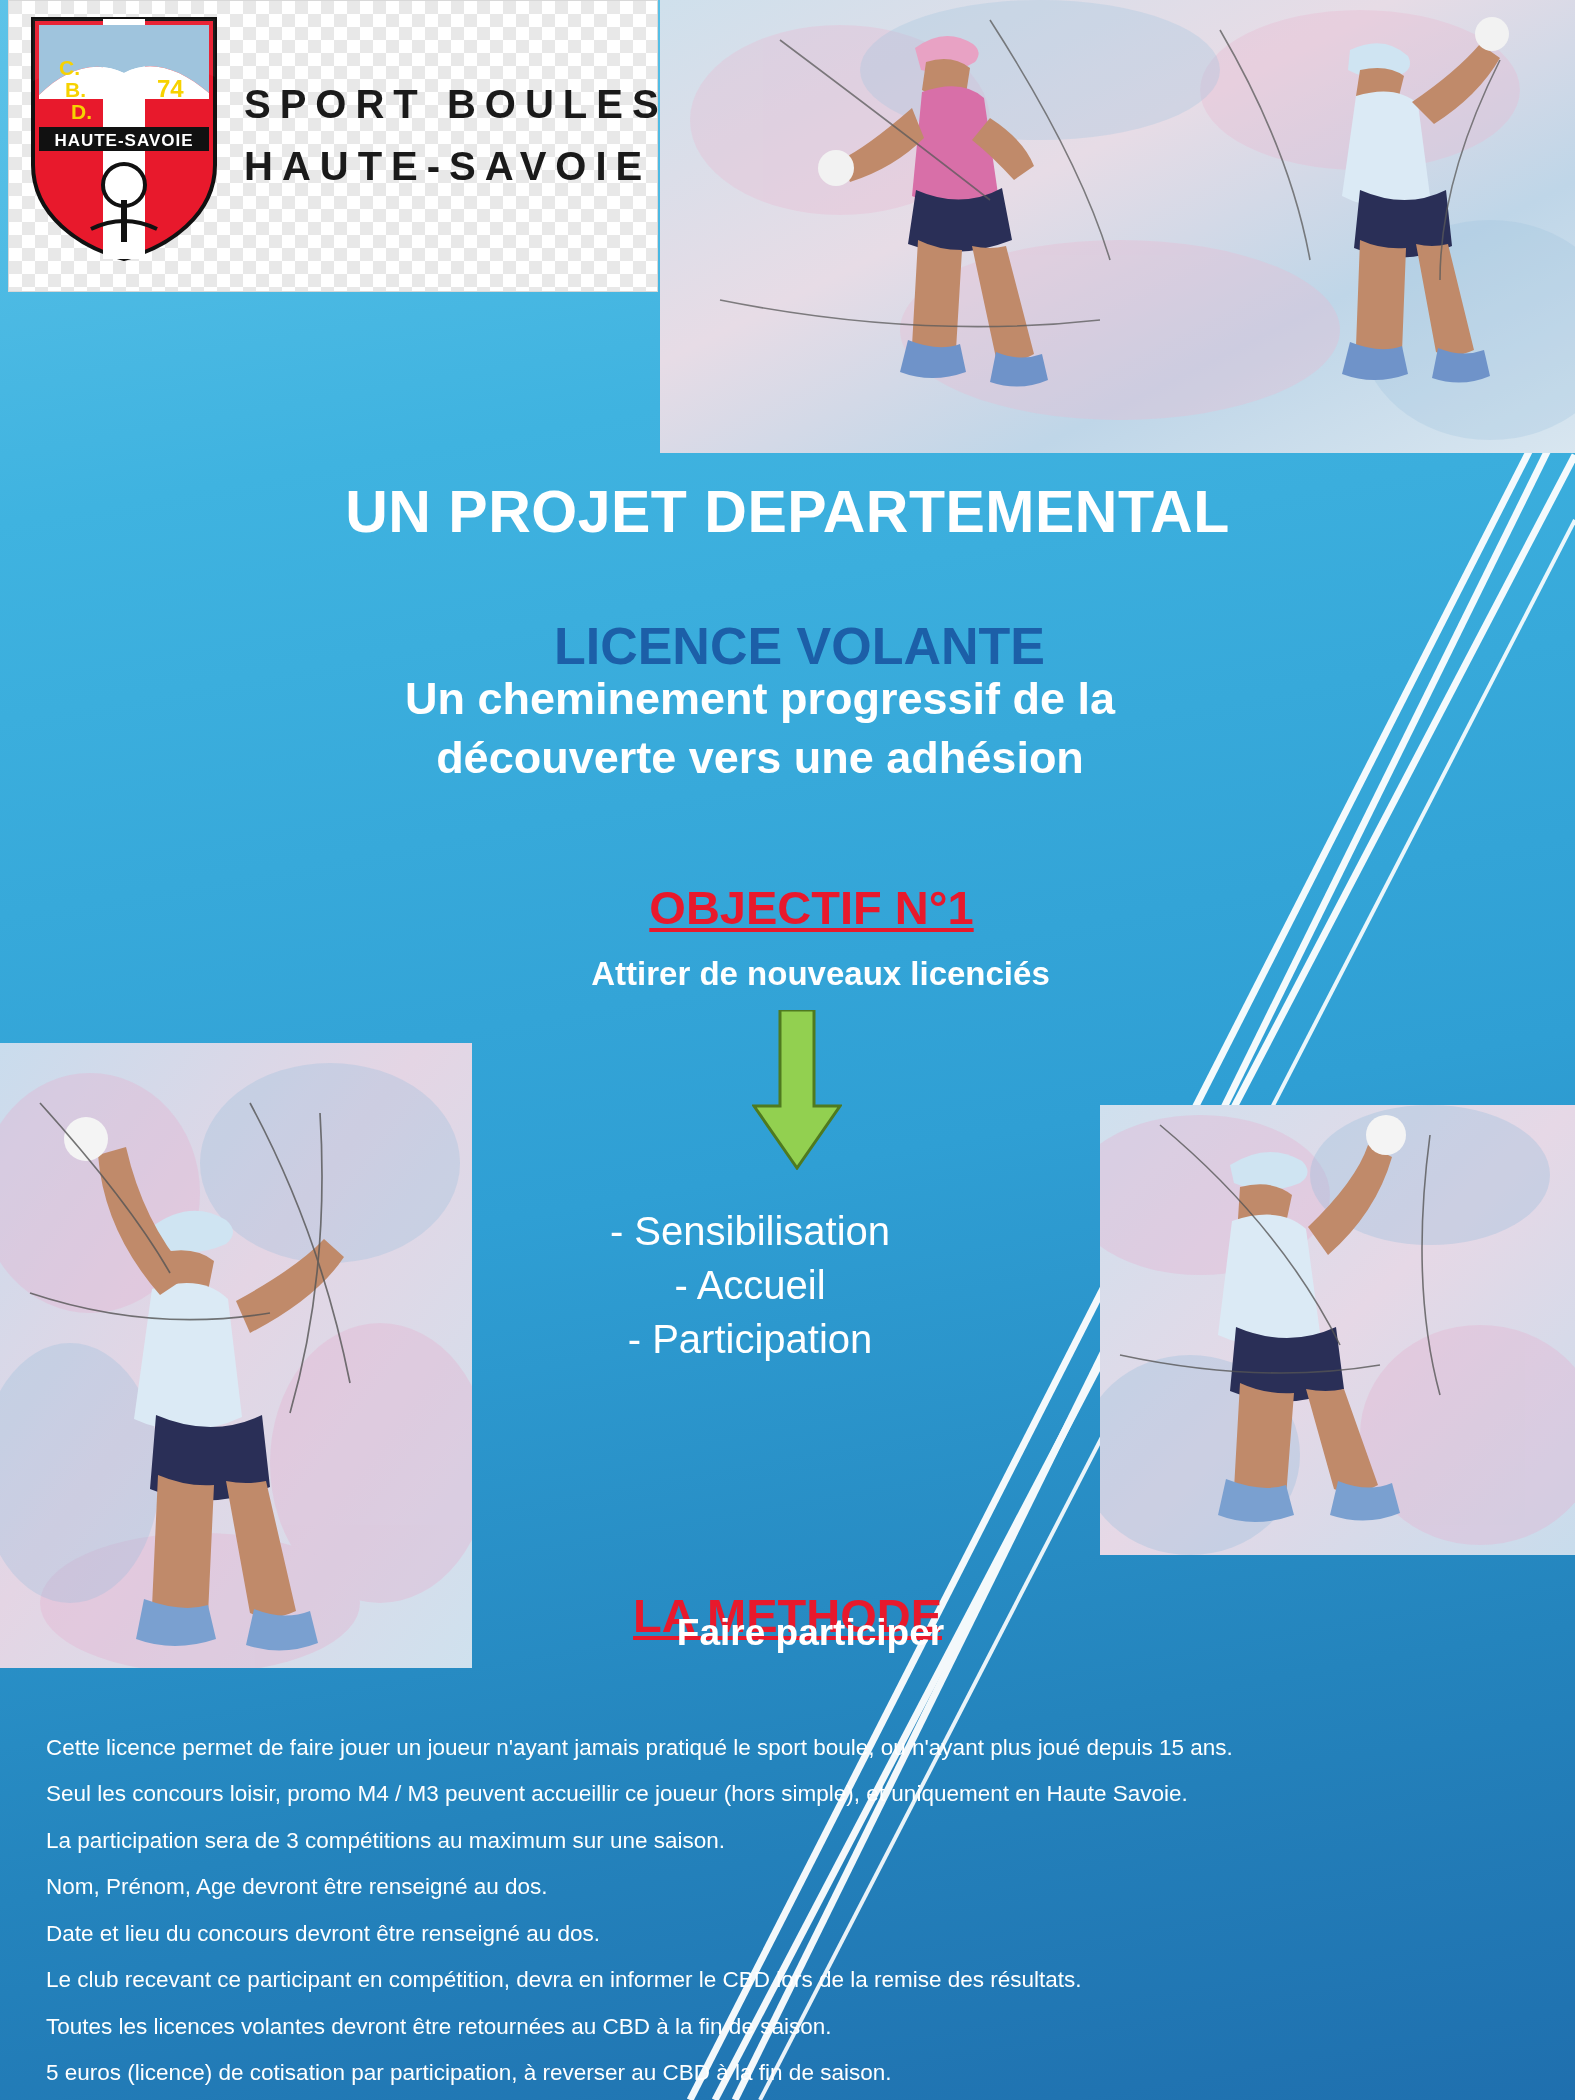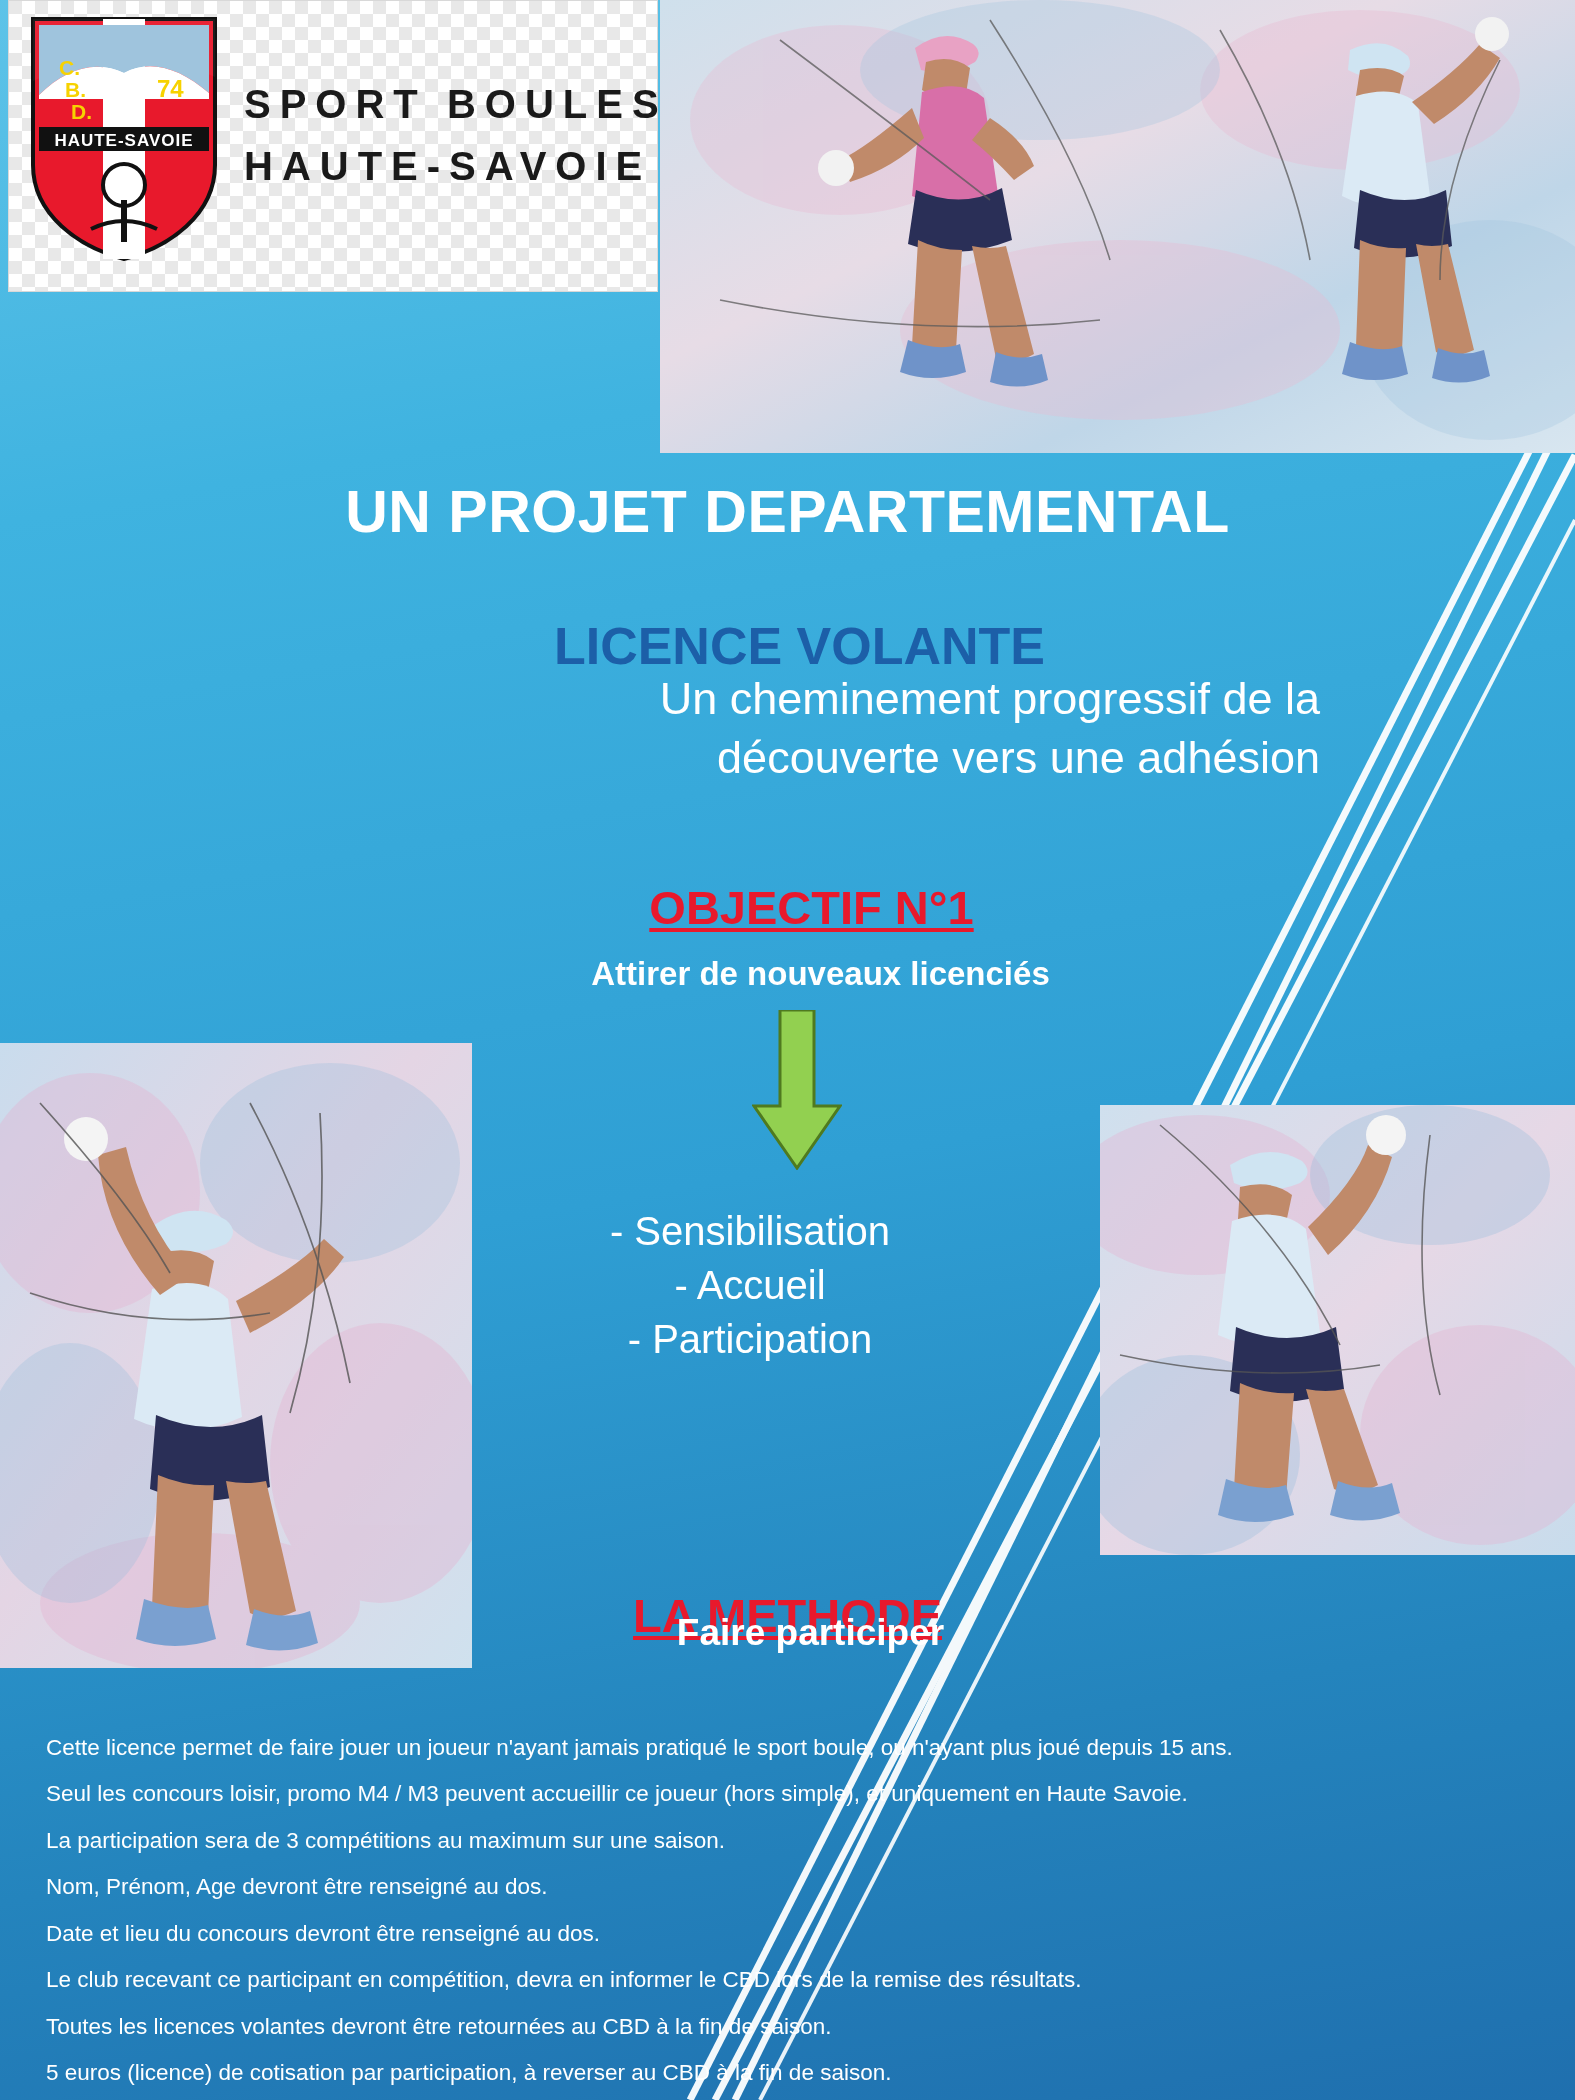--- a/index.html
+++ b/index.html
@@ -115,25 +115,25 @@
     color: #1c5fa8;
     font-size: 52px;
     font-weight: bold;
     padding-left: 12px;
   }
   .tagline {
     position: absolute;
     left: 200px;
     top: 670px;
     width: 1120px;
-    text-align: right;
+    text-align: center;
     color: #ffffff;
     font-size: 45px;
     line-height: 1.3;
-    font-weight: 400;
+    font-weight: 700;
   }
 
   .obj-title {
     position: absolute;
     left: 0;
     top: 880px;
     width: 1575px;
     text-align: center;
     padding-left: 24px;
   }

